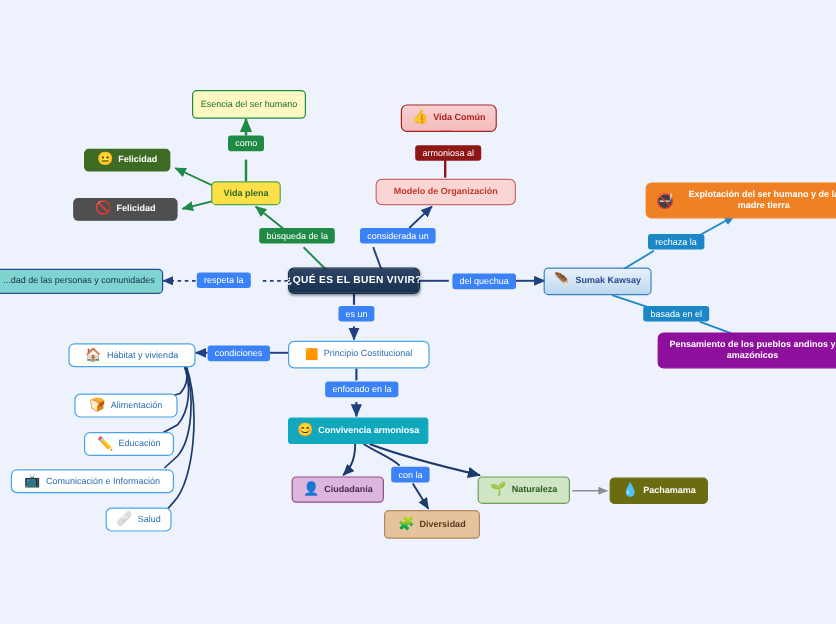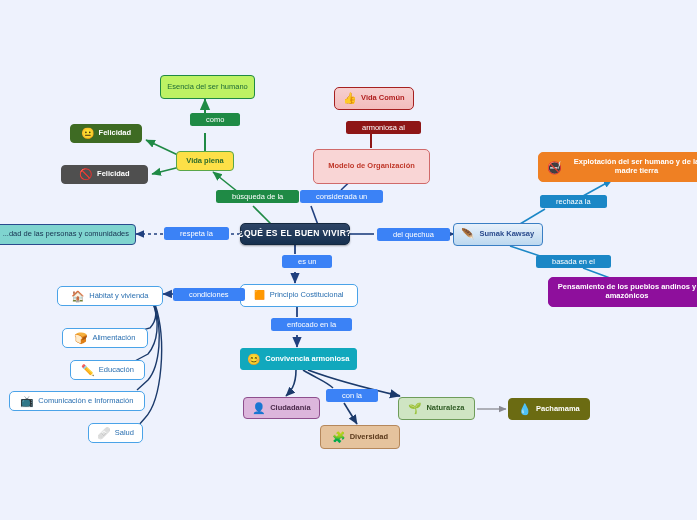--- a/index.html
+++ b/index.html
@@ -53,21 +53,21 @@
   
   .chip {
     position: absolute;
     box-sizing: border-box;
     display: flex;
     align-items: center;
     justify-content: center;
     font-size: 7.5px;
     color: #ffffff;
     border-radius: 2.5px;
-    padding: 2px 16px;
+    padding: 2px 6px;
     white-space: nowrap;
     z-index: 6;
   }
   .chip.blue  { background: #3b82f6; }
   .chip.green { background: #1f8a45; }
   .chip.dred  { background: #8e1616; }
   .chip.cyan  { background: #1b87c6; }
 
   
   .n-central {
@@ -75,21 +75,21 @@
     border: 1px solid #14283f;
     border-radius: 5px;
     color: #ffffff;
     font-size: 8.5px;
     font-weight: bold;
     letter-spacing: .3px;
     box-shadow: 0 1px 2px rgba(0,0,0,.35);
     align-items: center;
   }
   .n-greenlight {
-    background: #bef264;
+    background: #fef9c3;
     border: 1.5px solid #1f8a45;
     border-radius: 4px;
     color: #1f6b37;
     font-size: 7.5px;
   }
   .n-greenpale {
     background: #fde047;
     border: 1.5px solid #59a64a;
     border-radius: 4px;
     color: #2c6b2c;
@@ -320,21 +320,21 @@
   <div class="node n-gray" style="left:61px;top:165px;width:87px;height:19px;">
     <span class="ico">🚫</span>
     <span class="lbl">Felicidad</span>
   </div>
 
   <div class="node n-pinklight" style="left:334px;top:87px;width:80px;height:23px;">
     <span class="ico">👍</span>
     <span class="lbl">Vida Común</span>
   </div>
 
-  <div class="node n-pinkpale" style="left:313px;top:149px;width:117px;height:35px;">
+  <div class="node n-pinkpale" style="left:313px;top:149px;width:117px;height:22px;">
     <span class="lbl">Modelo de Organización</span>
   </div>
 
   <div class="node n-teal" style="left:-26px;top:224px;width:162px;height:21px;justify-content:flex-end;padding-right:6px;">
     <span class="lbl">...dad de las personas y comunidades</span>
   </div>
 
   <div class="node n-bluelight" style="left:453px;top:223px;width:90px;height:23px;">
     <span class="ico">🪶</span>
     <span class="lbl">Sumak Kawsay</span>

